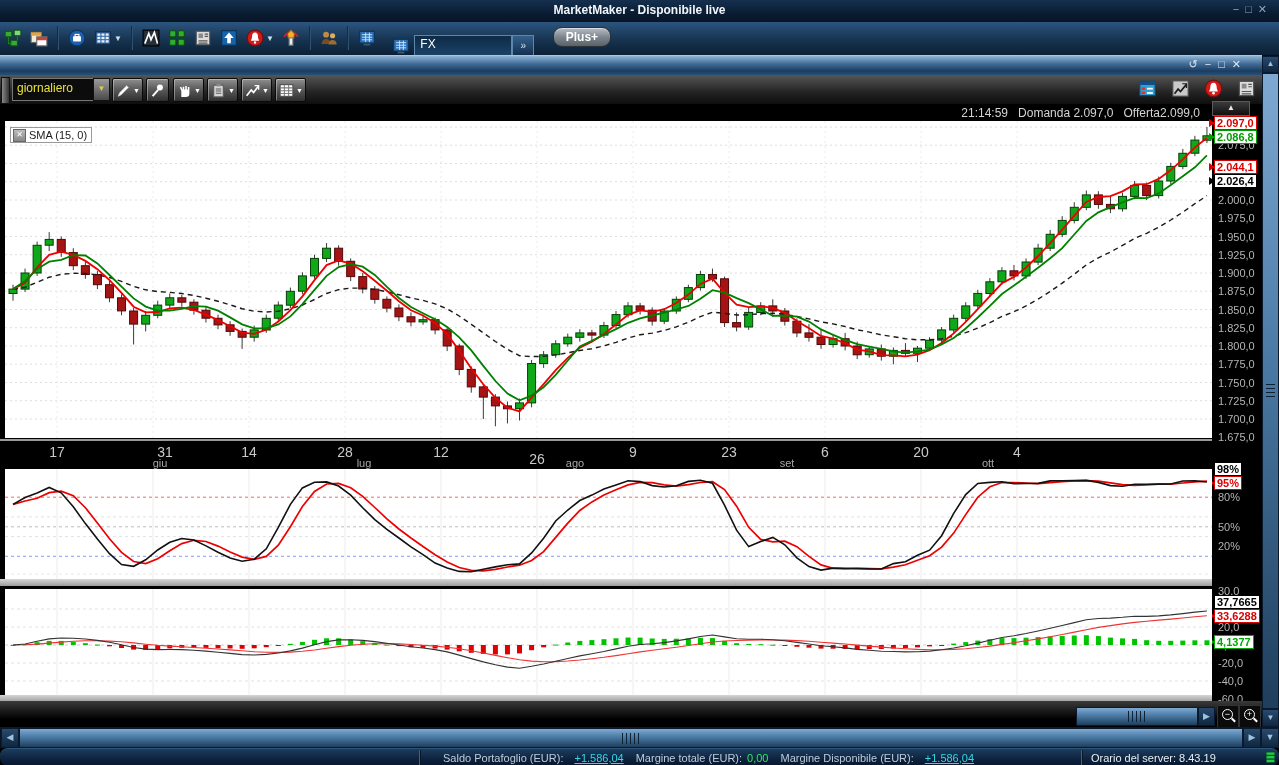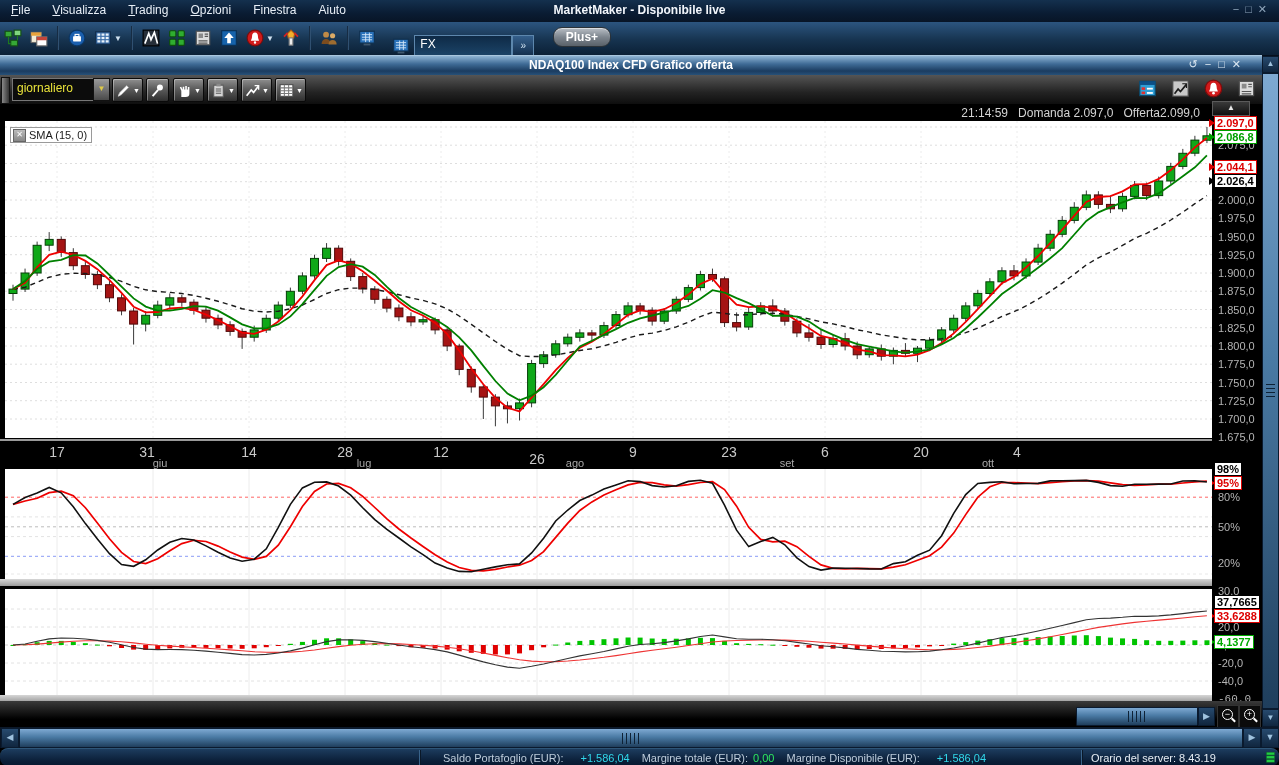--- a/index.html
+++ b/index.html
@@ -56,33 +56,32 @@
   .sb-btn{background:linear-gradient(180deg,#274a6e,#10263f);border:1px solid #0a1a2e;color:#9fc2de;text-align:center;}
   .grips{position:absolute;left:50%;top:3px;transform:translateX(-50%);width:18px;height:11px;
     background:repeating-linear-gradient(90deg,#0e2236 0 1px,transparent 1px 4px);}
   .zoombtn{position:absolute;width:20px;height:21px;background:#0b0b0b;border:1px solid #333;color:#fff;}
   .lens{position:absolute;left:4px;top:3px;width:9px;height:9px;border:1.5px solid #fff;border-radius:50%;font-size:9px;line-height:8px;text-align:center;color:#fff;}
   .lens:after{content:"";position:absolute;left:8px;top:9px;width:5px;height:1.7px;background:#fff;transform:rotate(45deg);}
   
   #statusbar{left:0;top:748px;width:1279px;height:17px;background:linear-gradient(180deg,#1d3c5e,#0b1f38 70%,#081830);border-top:1px solid #2e5577;color:#bccbda;font-size:11px;border-radius:8px;}
   #balances{position:absolute;left:420px;top:1px;height:15px;display:flex;align-items:center;border-left:1px solid #0a1828;box-shadow:-1px 0 0 #39638a;padding-left:10px;}
   #balances .lab{margin-left:12px;}
-  #balances .cyan{color:#31d7ea;margin-left:17px;}
+  #balances .cyan{color:#31d7ea;margin-left:11px;text-decoration:underline;}
   #balances .green{color:#2ce85e;margin-left:5px;}
   #servertime{position:absolute;left:1082px;top:1px;height:15px;display:flex;align-items:center;border-left:1px solid #0a1828;box-shadow:-1px 0 0 #39638a;padding-left:8px;color:#e6edf4;}
   #connicon{position:absolute;right:2px;top:2px;}
   svg{display:block;}
 </style>
 </head>
 <body>
 
 <div id="app" class="abs" style="left:0;top:0;width:1279px;height:765px;">
 
   <div id="menubar" class="abs">
-    <span id="menuitems"><span class="mi"><u>F</u>ile</span><span class="mi"><u>V</u>isualizza</span><span class="mi"><u>T</u>rading</span><span class="mi"><u>O</u>pzioni</span><span class="mi">Finestra</span><span class="mi">Aiuto</span></span>
     <div id="apptitle" class="abs">MarketMaker - Disponibile live</div>
     <div id="winctl" class="abs"><span>−</span><span>□</span><span>✕</span></div>
   </div>
 
   <div id="maintb" class="abs">
     <span id="tbitems"><span class="tbtn">
           <svg viewBox="0 0 16 16" width="18" height="18">
             <rect x="1" y="2" width="6" height="5" fill="#36a936" stroke="#145014"></rect>
             <rect x="9" y="1" width="6" height="5" fill="#7fd67f" stroke="#145014"></rect>
             <rect x="6" y="10" width="6" height="5" fill="#36a936" stroke="#145014"></rect>
@@ -177,21 +176,20 @@
             <rect x="5" y="13" width="6" height="1.6" fill="#40586e"></rect>
           </svg>
         </span>
       <span id="fxfield">FX</span>
       <span id="fxdd">»</span>
     </span>
     <span id="plusbtn">Plus+</span>
   </div>
 
   <div id="cwtitle" class="abs">
-    <div id="cwtext" class="abs">NDAQ100 Index CFD Grafico offerta</div>
     <div id="cwctl" class="abs"><span>↺</span><span>−</span><span>□</span><span>✕</span></div>
   </div>
 
   <div id="cwtoolbar" class="abs">
     <span class="lstrip abs"></span>
     <span id="periodcombo" class="abs">
       <span id="periodfield">giornaliero</span>
       <span id="perioddd">▼</span>
     </span>
     <span id="cwtools"><span class="toolbtn" style="left: 112px;">
@@ -505,21 +503,21 @@
           <path d="M8.0 168.1 L20.1 160.0 L32.1 148.1 L44.2 140.7 L56.2 138.9 L68.3 134.2 L80.4 134.5 L92.4 142.4 L104.5 154.0 L116.5 165.7 L128.6 177.4 L140.7 185.6 L152.7 189.7 L164.8 189.7 L176.8 187.9 L188.9 185.1 L201.0 185.7 L213.0 189.7 L225.1 196.4 L237.1 203.4 L249.2 207.3 L261.3 207.3 L273.3 203.4 L285.4 195.4 L297.4 183.1 L309.5 168.8 L321.6 154.8 L333.6 146.0 L345.7 143.1 L357.7 145.7 L369.8 153.9 L381.9 165.9 L393.9 177.0 L406.0 186.0 L418.0 192.2 L430.1 198.3 L442.2 205.9 L454.2 216.4 L466.3 229.4 L478.3 244.9 L490.4 260.0 L502.5 272.6 L514.5 279.3 L526.6 274.6 L538.6 266.2 L550.7 253.8 L562.8 239.5 L574.8 225.4 L586.9 219.7 L598.9 213.9 L611.0 208.1 L623.1 201.8 L635.1 197.3 L647.2 194.5 L659.2 191.6 L671.3 188.5 L683.4 184.9 L695.4 177.7 L707.5 169.2 L719.5 171.6 L731.6 177.1 L743.7 182.1 L755.7 188.4 L767.8 194.8 L779.8 194.5 L791.9 195.7 L804.0 200.6 L816.0 208.4 L828.1 213.9 L840.1 218.9 L852.2 223.2 L864.3 225.6 L876.3 227.9 L888.4 230.3 L900.4 231.7 L912.5 230.4 L924.6 228.7 L936.6 223.4 L948.7 217.0 L960.7 207.5 L972.8 196.5 L984.9 184.9 L996.9 173.0 L1009.0 164.6 L1021.0 155.8 L1033.1 146.7 L1045.2 137.3 L1057.2 127.2 L1069.3 113.5 L1081.3 100.0 L1093.4 91.3 L1105.5 86.2 L1117.5 81.3 L1129.6 77.0 L1141.6 77.1 L1153.7 72.4 L1165.8 64.0 L1177.8 55.3 L1189.9 46.3 L1201.9 34.3" fill="none" stroke="#008000" stroke-width="1.8"></path>
         </svg>
       </div>
     <div id="legend" class="abs">
         <span id="legendx">✕</span>
         <span>SMA (15, 0)</span>
       </div>
     <div id="xaxisline" class="abs"></div>
     <div id="xaxis">
         <div class="xlab" style="left: 57px; top: 340px;">17</div>
-        <div class="xlab" style="left: 147px; top: 340px;">31</div>
+        <div class="xlab" style="left: 165px; top: 340px;">31</div>
         <div class="xlab" style="left: 249px; top: 340px;">14</div>
         <div class="xlab" style="left: 345px; top: 340px;">28</div>
         <div class="xlab" style="left: 441px; top: 340px;">12</div>
         <div class="xlab" style="left: 537px; top: 347px;">26</div>
         <div class="xlab" style="left: 633px; top: 340px;">9</div>
         <div class="xlab" style="left: 729px; top: 340px;">23</div>
         <div class="xlab" style="left: 825px; top: 340px;">6</div>
         <div class="xlab" style="left: 921px; top: 340px;">20</div>
         <div class="xlab" style="left: 1017px; top: 340px;">4</div>
         <div class="mlab" style="left: 160px; top: 353px;">giu</div>
@@ -545,30 +543,30 @@
         <div class="ylab" style="top: 272.5px;">1.750,0</div>
         <div class="ylab" style="top: 290.75px;">1.725,0</div>
         <div class="ylab" style="top: 309px;">1.700,0</div>
         <div class="ylab" style="top: 327.25px;">1.675,0</div>
         <div class="marker" style="top: 11.636px; border-color: rgb(221, 0, 0); color: rgb(221, 0, 0);"><span class="tri" style="border-left-color:#dd0000"></span>2.097,0</div>
         <div class="marker" style="top: 25.636px; border-color: rgb(0, 160, 0); color: rgb(0, 160, 0);"><span class="tri" style="border-left-color:#00a000"></span>2.086,8</div>
         <div class="marker" style="top: 55.728px; border-color: rgb(221, 0, 0); color: rgb(221, 0, 0);"><span class="tri" style="border-left-color:#dd0000"></span>2.044,1</div>
         <div class="marker" style="top: 69.728px; border-color: rgb(0, 0, 0); color: rgb(0, 0, 0);"><span class="tri" style="border-left-color:#000000"></span>2.026,4</div>
         <div class="ylab" style="top: 387.2px;">80%</div>
         <div class="ylab" style="top: 416.75px;">50%</div>
-        <div class="ylab" style="top: 453px;">20%</div>
+        <div class="ylab" style="top: 436px;">20%</div>
         <div class="marker" style="top: 358.425px; border-color: rgb(0, 0, 0); color: rgb(0, 0, 0);"><span class="tri" style="border-left-color:#000000"></span>98%</div>
         <div class="marker" style="top: 372.425px; border-color: rgb(221, 0, 0); color: rgb(221, 0, 0);"><span class="tri" style="border-left-color:#dd0000"></span>95%</div>
         <div class="ylab" style="top: 481px;">30,0</div>
         <div class="ylab" style="top: 499px;">40,0</div>
         <div class="ylab" style="top: 517px;">20,0</div>
         <div class="ylab" style="top: 535px;">0,0</div>
         <div class="ylab" style="top: 553px;">-20,0</div>
         <div class="ylab" style="top: 571px;">-40,0</div>
-        <div class="ylab" style="top: 589px; font-family: Liberation Mono, monospace;">-60,0</div>
+        <div class="ylab" style="top: 589px;">-60,0</div>
         <div class="marker" style="top: 490.734px; border-color: rgb(0, 0, 0); color: rgb(0, 0, 0);"><span class="tri" style="border-left-color:#000000"></span>37,7665</div>
         <div class="marker" style="top: 504.734px; border-color: rgb(221, 0, 0); color: rgb(221, 0, 0);"><span class="tri" style="border-left-color:#dd0000"></span>33,6288</div>
         <div class="marker" style="top: 531.276px; border-color: rgb(0, 170, 0); color: rgb(0, 170, 0);"><span class="tri" style="border-left-color:#00aa00"></span>4,1377</div>
       </div>
 
     <div id="stochpanel" class="panel">
         <svg width="1207" height="110">
           <line y1="0" y2="110" x1="52" x2="52" stroke="#ececec"></line>
           <line y1="0" y2="110" x1="148" x2="148" stroke="#ececec"></line>
           <line y1="0" y2="110" x1="244" x2="244" stroke="#ececec"></line>

